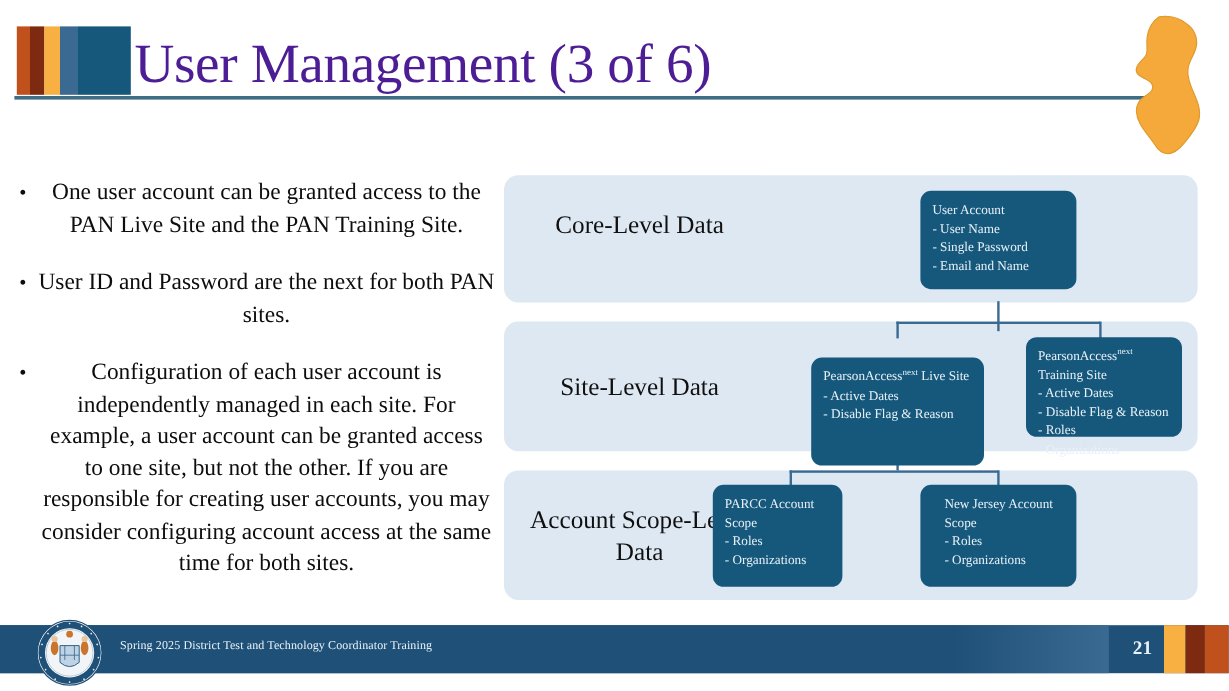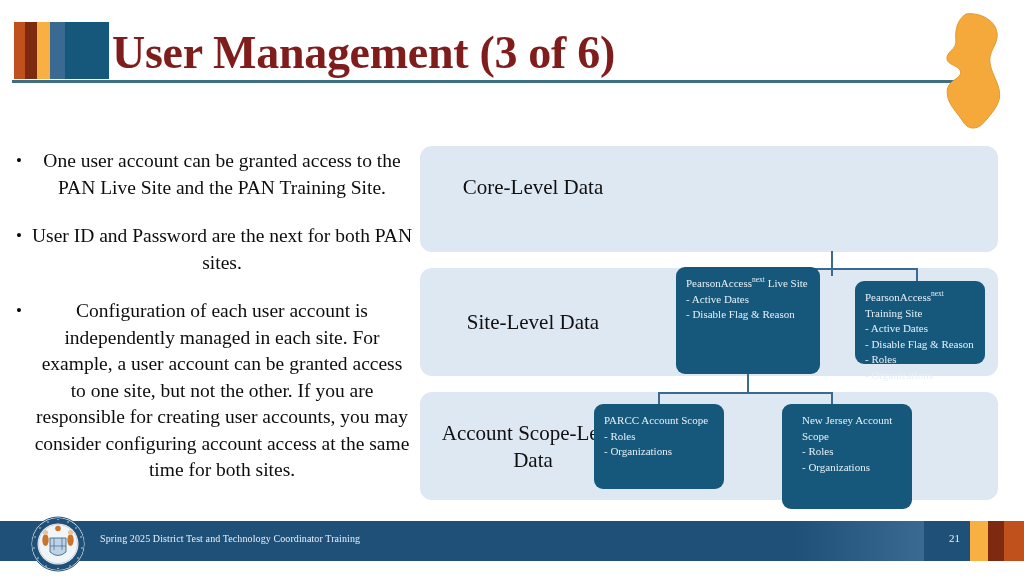--- a/index.html
+++ b/index.html
@@ -29,22 +29,22 @@
   .stripe.s3 { width: 13px; background: #F8B042; }
   .stripe.s4 { width: 15px; background: #3A6A92; }
   .stripe.s5 { width: 44px; background: #15587C; }
 
   .slide-title {
     position: absolute;
     left: 112px;
     top: 26px;
     font-size: 46px;
     line-height: 54px;
-    color: #7f1d1d;
-    font-weight: bold;
+    color: #4c1d95;
+    font-weight: normal;
     letter-spacing: -0.3px;
     white-space: nowrap;
   }
   .title-rule {
     position: absolute;
     left: 12px;
     top: 80px;
     width: 976px;
     height: 3px;
     background: #3E6E83;
@@ -125,24 +125,24 @@
   }
   .node .nline { white-space: normal; }
   .node sup {
     font-size: 7.5px;
     vertical-align: super;
     line-height: 0;
   }
 
   
   .node.n-user     { left: 347px; top: 13px;  width: 130px; height: 82px; }
-  .node.n-live     { left: 256px; top: 121px; width: 144px; height: 107px; }
+  .node.n-live     { left: 256px; top: 152px; width: 144px; height: 90px; }
   .node.n-training { left: 435px; top: 135px; width: 130px; height: 83px; }
-  .node.n-parcc    { left: 174px; top: 258px; width: 130px; height: 85px; }
-  .node.n-nj       { left: 362px; top: 258px; width: 130px; height: 105px; padding-left: 20px; }
+  .node.n-parcc    { left: 174px; top: 258px; width: 108px; height: 85px; }
+  .node.n-nj       { left: 347px; top: 258px; width: 130px; height: 85px; padding-left: 20px; }
 
   
   .conn {
     position: absolute;
     background: #3A6A92;
   }
   .conn.v { width: 1.5px; }
   .conn.h { height: 1.5px; }
   .c1vb { left: 411px; top: 105px; height: 25px; }
   .c1h  { left: 327px; top: 122px; width: 170px; }
@@ -189,22 +189,23 @@
     font-size: 10px;
     color: #E9F1F8;
     letter-spacing: 0.1px;
   }
   .page-number {
     position: absolute;
     left: 936px;
     top: 532px;
     width: 24px;
     text-align: right;
-    font-size: 11px;
+    font-size: 16px;
     color: #E9F1F8;
+    font-weight: bold;
   }
   .seal {
     position: absolute;
     left: 30px;
     top: 516px;
     width: 56px;
     height: 56px;
   }
 </style>
 </head>
@@ -258,20 +259,26 @@
   <div class="conn v c1vb"></div>
   <div class="conn h c1h"></div>
   <div class="conn v c1l"></div>
   <div class="conn v c1r"></div>
 
   <div class="conn v c2v"></div>
   <div class="conn h c2h"></div>
   <div class="conn v c2l"></div>
   <div class="conn v c2r"></div>
 
+  <div class="node n-user">
+    <div class="nline">User Account</div>
+    <div class="nline">- User Name</div>
+    <div class="nline">- Single Password</div>
+    <div class="nline">- Email and Name</div>
+  </div>
 
   <div class="node n-live">
     <div class="nline"><span>PearsonAccess</span><sup>next</sup><span> Live Site</span></div>
     <div class="nline">- Active Dates</div>
     <div class="nline">- Disable Flag &amp; Reason</div>
   </div>
 
   <div class="node n-training">
     <div class="nline"><span>PearsonAccess</span><sup>next</sup><span> Training Site</span></div>
     <div class="nline">- Active Dates</div>

